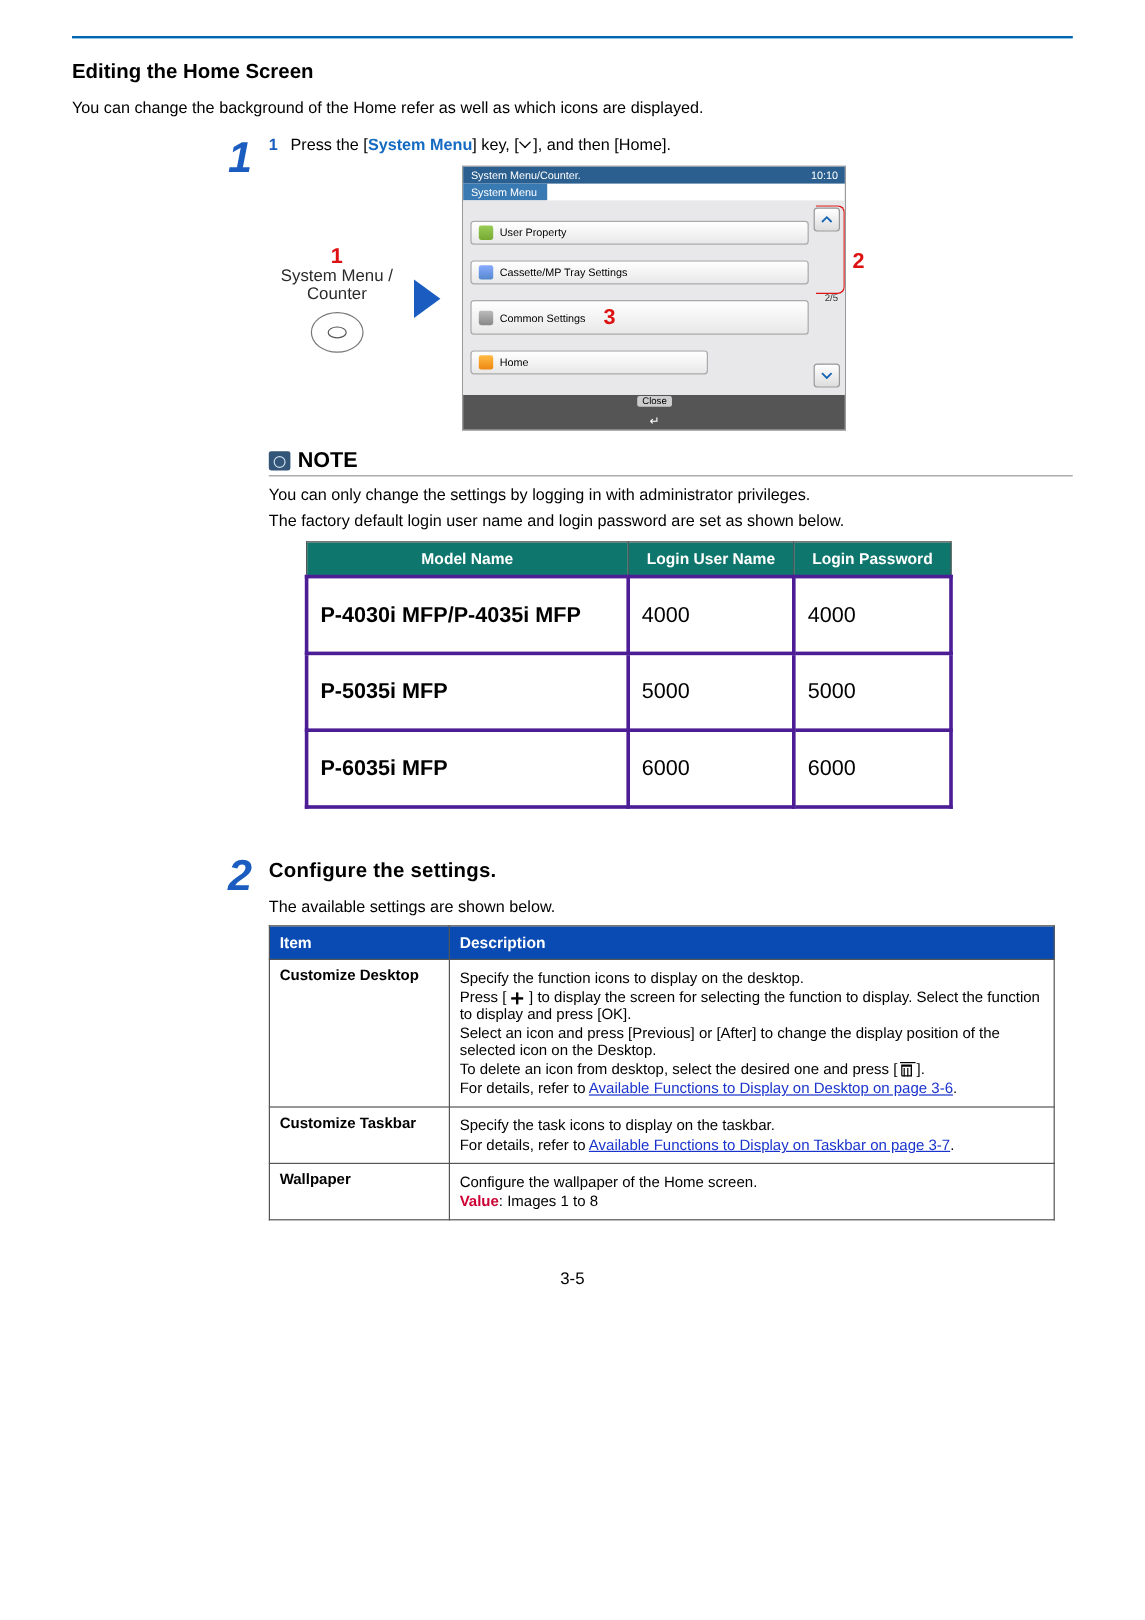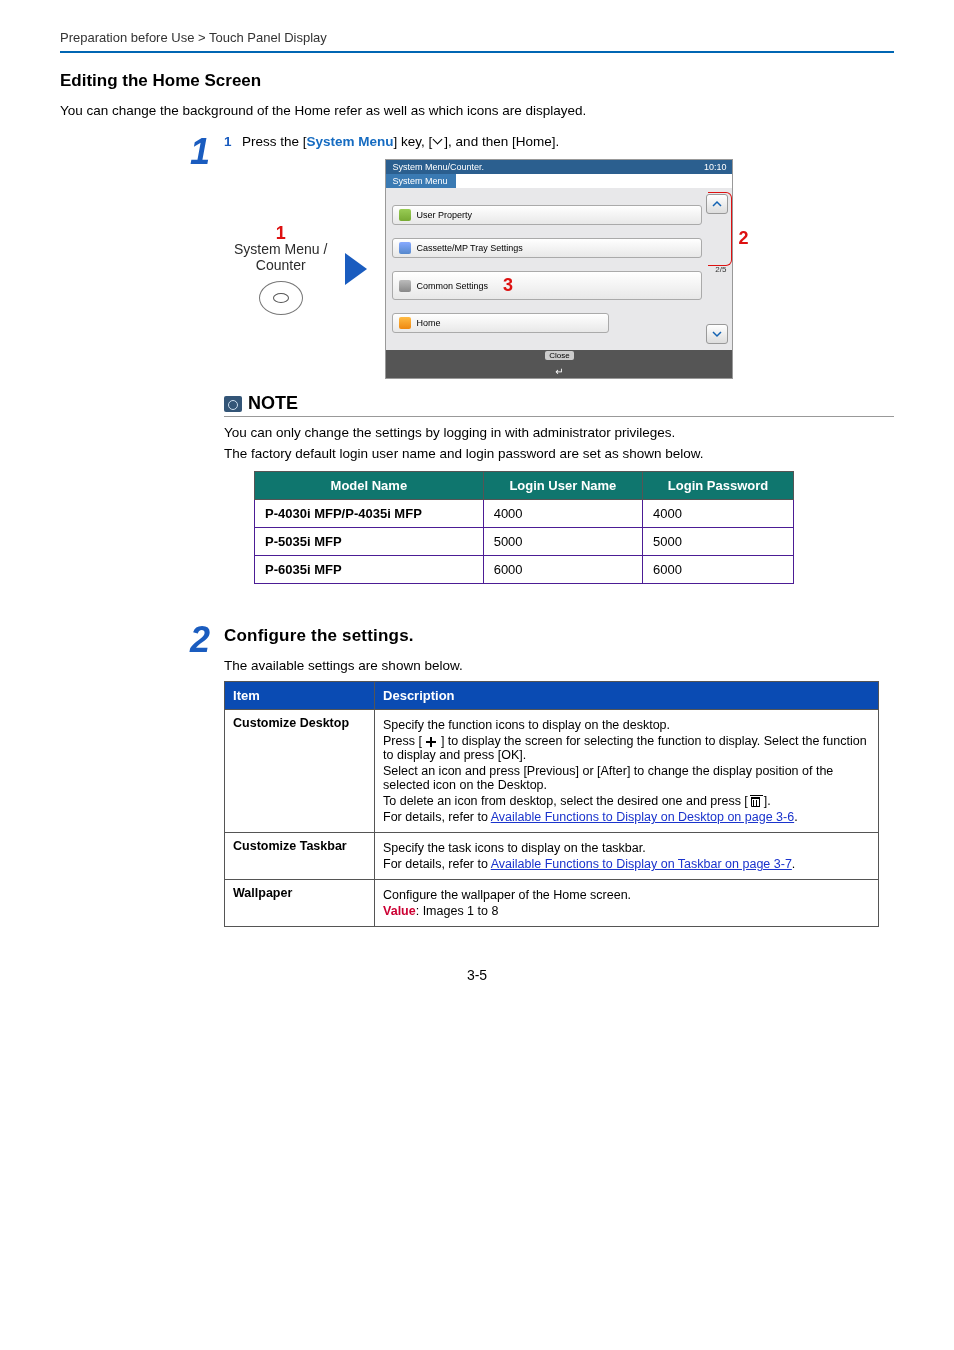--- a/index.html
+++ b/index.html
@@ -120,21 +120,21 @@
     border: 1.5px solid #555;
     border-radius: 50%;
   }
   .play-arrow {
     width: 0; height: 0;
     border-top: 16px solid transparent;
     border-bottom: 16px solid transparent;
     border-left: 22px solid #1a5cbf;
   }
   .screen {
-    width: 348px;
+    width: 320px;
     border: 1px solid #999;
     background: #fff;
     font-size: 9.5px;
     position: relative;
   }
   .screen-header {
     background: linear-gradient(#2b5f8f, #2b5f8f);
     color: #fff;
     padding: 2px 6px;
     display: flex;
@@ -268,23 +268,23 @@
   table.cred th {
     background: #0f766e;
     color: #fff;
     font-weight: bold;
     font-size: 13px;
     padding: 6px 8px;
     border: 1px solid #555;
     text-align: center;
   }
   table.cred td {
-    border: 1px solid #4c1d95;
-    padding: 6px 10px;
-    font-size: 13px;
+    border: 3px solid #4c1d95;
+    padding: 20px 10px;
+    font-size: 18px;
   }
   table.cred td.model { font-weight: bold; }
   table.settings {
     border-collapse: collapse;
     width: 655px;
     margin-top: 8px;
   }
   table.settings th {
     background: #0a4bb3;
     color: #fff;
@@ -335,21 +335,20 @@
     text-align: center;
     font-size: 14px;
     margin-top: 40px;
   }
 </style>
 </head>
 <body>
 
 <div class="page">
 
-  <div class="breadcrumb">Preparation before Use &gt; Touch Panel Display</div>
   <hr class="hr-blue">
 
   <div class="h3">Editing the Home Screen</div>
   <p class="body-text">You can change the background of the Home refer as well as which icons are displayed.</p>
 
   <div class="step-block">
     <div class="step-num">1</div>
     <div class="step-content">
       <div class="substep">
         <div class="substep-num">1</div>

